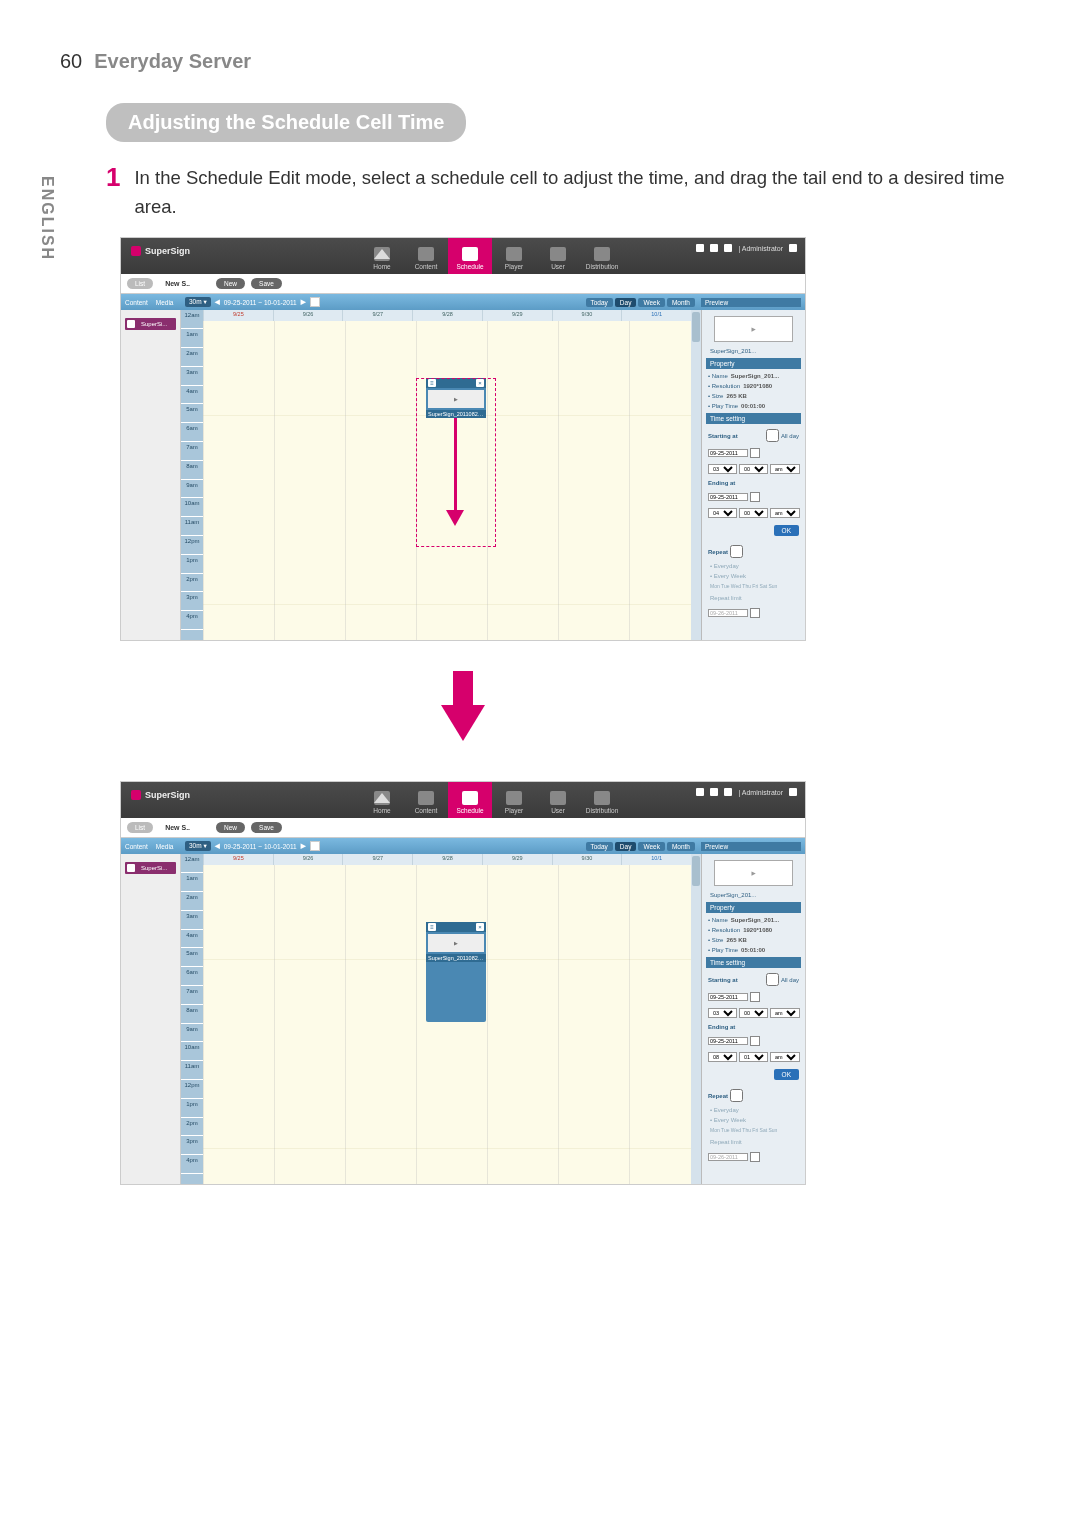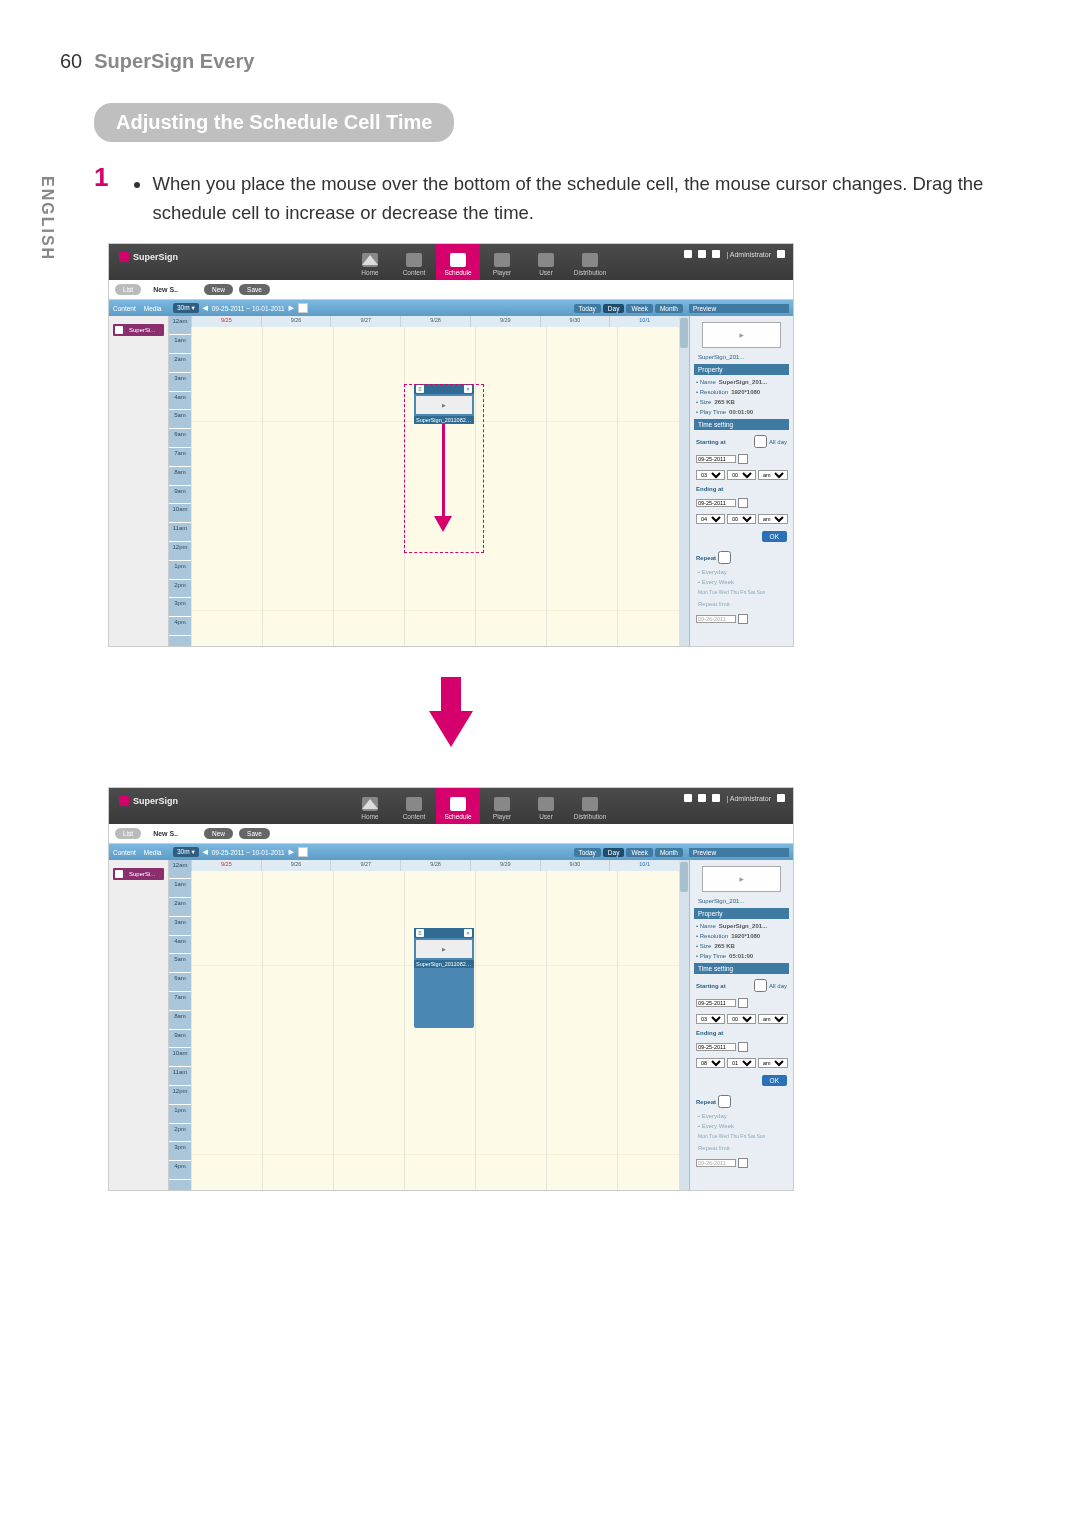--- a/index.html
+++ b/index.html
@@ -169,32 +169,30 @@
 
 </style>
 </head>
 <body>
 
 <div class="page">
   <div class="language-tab">ENGLISH</div>
 
   <div class="header-line">
     <span class="page-num">60</span>
-    <span class="header-title">SuperSign Every</span>
+    <span class="header-title">Everyday Server</span>
   </div>
 
-  <div style="margin-left:34px;">
+  <div style="margin-left:46px;">
     <div class="section-pill">Adjusting the Schedule Cell Time</div>
 
     <div class="step-block">
       <div class="step-num">1</div>
       <div>
-        <ul class="bullet-list">
-          <li>When you place the mouse over the bottom of the schedule cell, the mouse cursor changes. Drag the schedule cell to increase or decrease the time.</li>
-        </ul>
+        <div class="step-text">In the Schedule Edit mode, select a schedule cell to adjust the time, and drag the tail end to a desired time area.</div>
       </div>
     </div>
 
     
     <div class="screenshot" id="ss1">
         <div class="ss-topbar">
           <div class="ss-logo">
             <span class="dot"></span>
             <span>SuperSign</span>
           </div>

